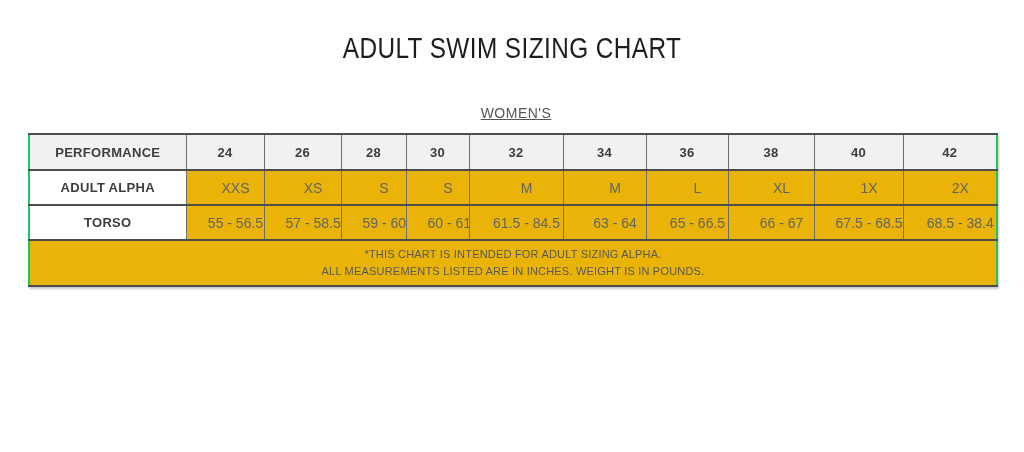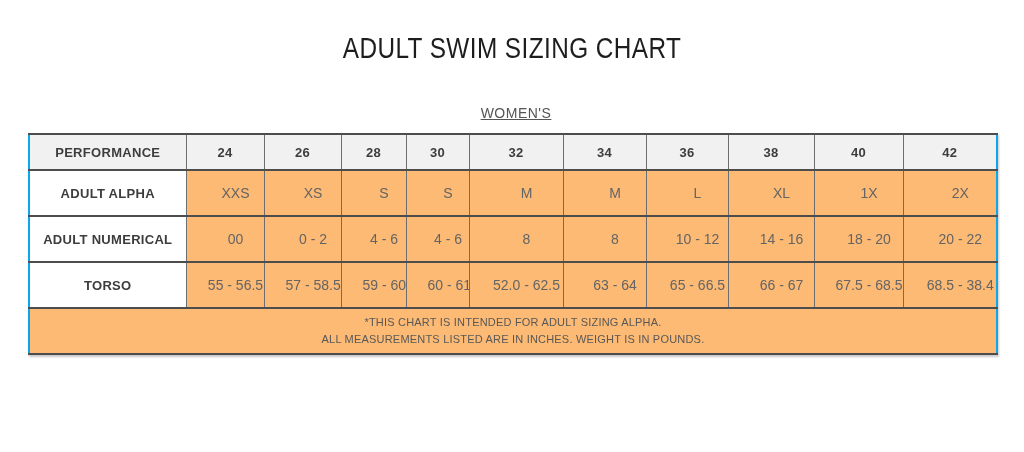--- a/index.html
+++ b/index.html
@@ -39,36 +39,36 @@
   }
   .table-wrap {
     position: absolute;
     top: 133px;
     left: 28px;
   }
   table.sizing-table {
     width: 968px;
     border-collapse: collapse;
     table-layout: fixed;
-    border: 2px solid #0ea5e9;
+    border: 2px solid #22c55e;
     box-shadow: 1px 2px 2px rgba(0,0,0,0.22);
-    background: #fdba74;
+    background: #eab308;
   }
   .sizing-table th, .sizing-table td {
     text-align: center;
     vertical-align: middle;
     border-left: 1px solid #6e6e6e;
     border-right: 1px solid #6e6e6e;
     border-top: 2px solid #4d4d4d;
     border-bottom: 2px solid #4d4d4d;
     overflow: hidden;
     white-space: nowrap;
   }
   .sizing-table thead tr { height: 36px; }
-  .sizing-table tbody tr { height: 46px; }
+  .sizing-table tbody tr { height: 35px; }
   .sizing-table tfoot tr { height: 39px; }
   .sizing-table th.col-header {
     background: #f1f1f1;
     font-size: 13px;
     font-weight: bold;
     color: #3d3d3d;
     letter-spacing: 0.3px;
   }
   .sizing-table th.row-label {
     background: #ffffff;
@@ -136,39 +136,26 @@
           <td class="size-value">S</td>
           <td class="size-value">S</td>
           <td class="size-value">M</td>
           <td class="size-value">M</td>
           <td class="size-value">L</td>
           <td class="size-value">XL</td>
           <td class="size-value">1X</td>
           <td class="size-value">2X</td>
         </tr>
         <tr>
-          <th class="row-label">ADULT NUMERICAL</th>
-          <td class="size-value">00</td>
-          <td class="size-value">0 - 2</td>
-          <td class="size-value">4 - 6</td>
-          <td class="size-value">4 - 6</td>
-          <td class="size-value">8</td>
-          <td class="size-value">8</td>
-          <td class="size-value">10 - 12</td>
-          <td class="size-value">14 - 16</td>
-          <td class="size-value">18 - 20</td>
-          <td class="size-value">20 - 22</td>
-        </tr>
-        <tr>
           <th class="row-label">TORSO</th>
           <td class="size-value">55 - 56.5</td>
           <td class="size-value">57 - 58.5</td>
           <td class="size-value">59 - 60</td>
           <td class="size-value">60 - 61</td>
-          <td class="size-value">52.0 - 62.5</td>
+          <td class="size-value">61.5 - 84.5</td>
           <td class="size-value">63 - 64</td>
           <td class="size-value">65 - 66.5</td>
           <td class="size-value">66 - 67</td>
           <td class="size-value">67.5 - 68.5</td>
           <td class="size-value">68.5 - 38.4</td>
         </tr>
       </tbody>
     <tfoot>
       <tr>
         <td class="footnote-cell" colspan="11">

